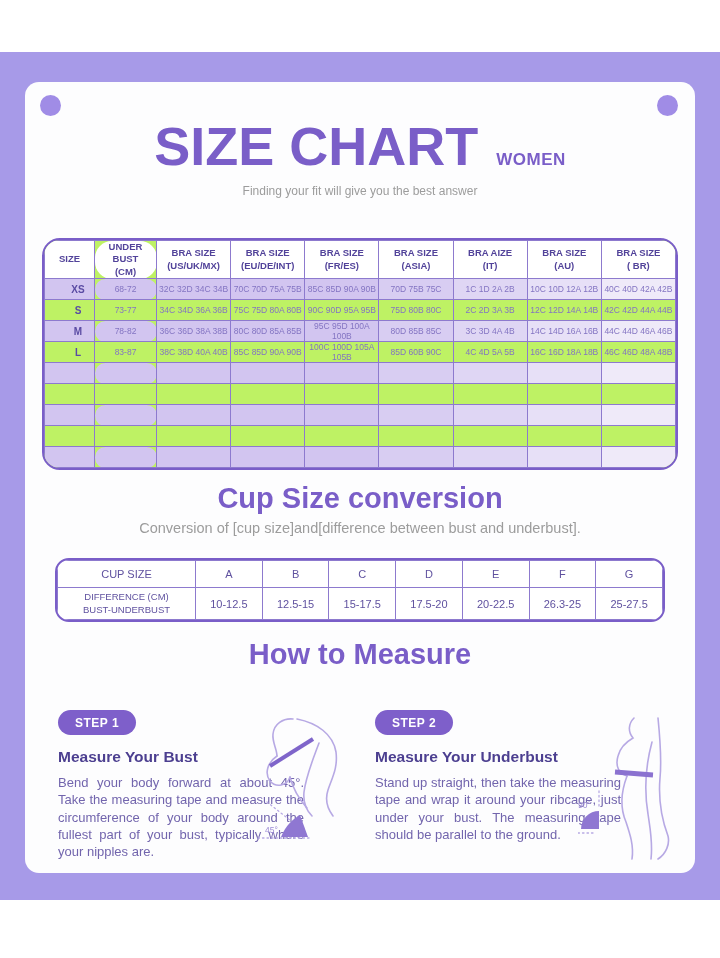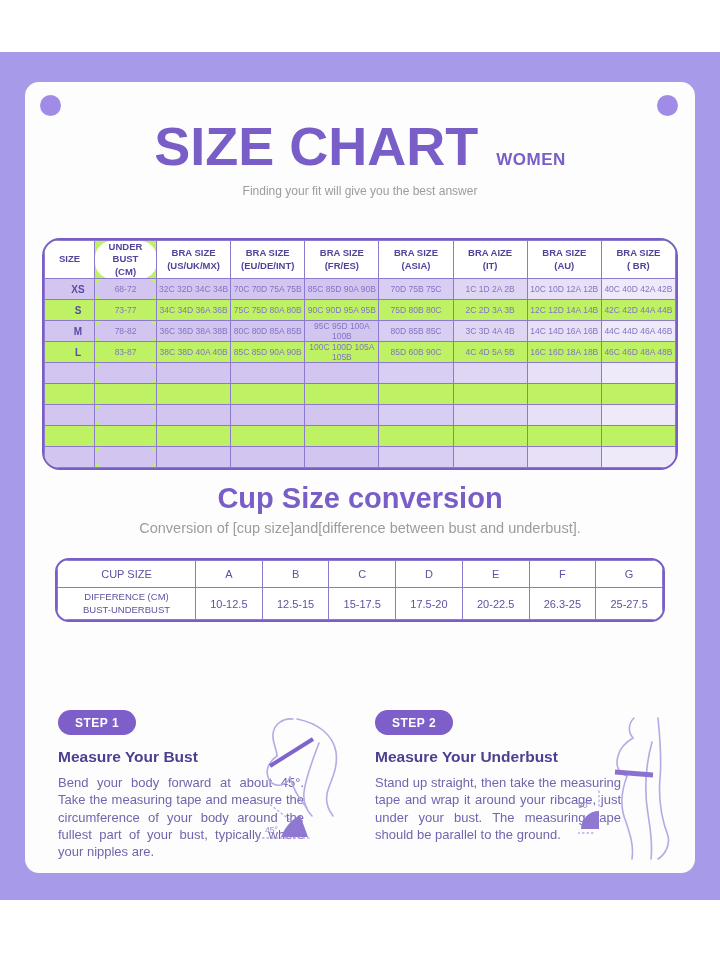--- a/index.html
+++ b/index.html
@@ -273,20 +273,21 @@
             <td>15-17.5</td>
             <td>17.5-20</td>
             <td>20-22.5</td>
             <td>26.3-25</td>
             <td>25-27.5</td>
           </tr>
         </tbody>
       </table>
   </div>
 
+  <div class="measure-title">How to Measure</div>
 
   <div class="step step-1">
     <div class="step-badge">STEP 1</div>
     <div class="step-heading">Measure Your Bust</div>
     <div class="step-body">Bend your body forward at about 45°. Take the measuring tape and measure the circumference of your body around the fullest part of your bust, typically where your nipples are.</div>
     <svg class="step-illustration" width="110" height="145" viewBox="0 0 110 145">
       <g stroke="#b7a9e4" fill="none" stroke-width="1.6" stroke-linecap="round">
         <path d="M38 3 C28 2 19 8 18 18 C17 26 22 33 22 40"></path>
         <path d="M42 3 C62 7 78 18 81 36 C83 52 77 62 73 74 C70 83 72 92 78 100"></path>
         <path d="M64 27 C57 46 51 60 49 76 C48 86 51 94 57 100"></path>

